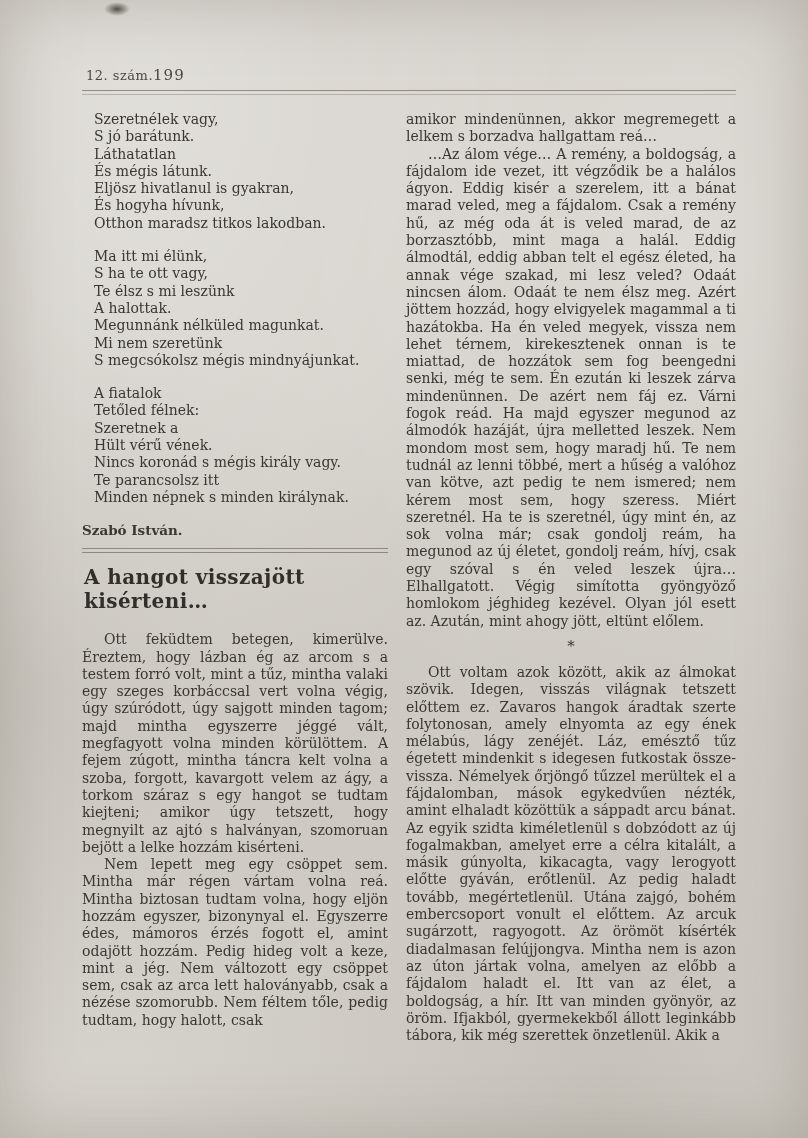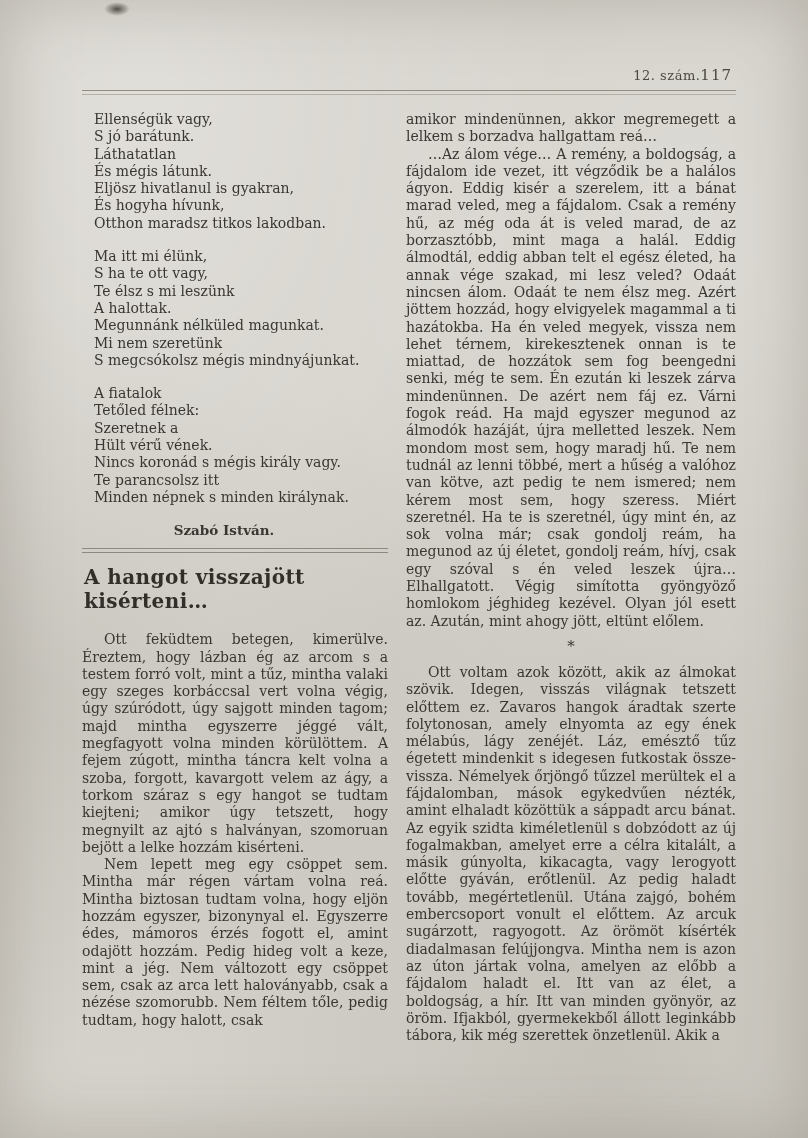--- a/index.html
+++ b/index.html
@@ -34,21 +34,21 @@
     top: 2px;
     width: 26px;
     height: 14px;
     background: radial-gradient(ellipse at center, rgba(40,36,30,0.75), rgba(40,36,30,0) 70%);
     border-radius: 50%;
   }
   
   .header {
     display: flex;
     align-items: baseline;
-    justify-content: flex-end;
+    justify-content: flex-start;
     padding: 0 4px 6px 4px;
     color: #4c483f;
   }
   .issue {
     font-size: 13px;
     letter-spacing: 0.5px;
   }
   .journal-title {
     font-variant: small-caps;
     font-size: 16px;
@@ -76,21 +76,21 @@
   .poem {
     padding-left: 12px;
     font-size: 14px;
     line-height: 17.3px;
   }
   .stanza {
     white-space: pre-line;
     margin: 0 0 16px 0;
   }
   .signature {
-    text-align: center;
+    text-align: left;
     padding-right: 22px;
     font-weight: bold;
     font-size: 13.5px;
     margin-top: 6px;
   }
   .double-rule {
     height: 3px;
     border-top: 1px solid #8e897e;
     border-bottom: 1px solid #8e897e;
     margin: 10px 0 12px 0;
@@ -121,29 +121,29 @@
 </style>
 </head>
 <body>
 
 <div class="page">
 
   <div class="corner-mark"></div>
 
   <div class="header">
     <span class="issue">12. szám.</span>
-    <span class="page-num">117</span>
+    <span class="page-num">199</span>
   </div>
   <div class="header-rule"></div>
 
   <div class="columns">
 
     <div class="col-left">
       <div class="poem">
-          <div class="stanza">Ellenségük vagy,
+          <div class="stanza">Szeretnélek vagy,
 S jó barátunk.
 Láthatatlan
 És mégis látunk.
 Eljösz hivatlanul is gyakran,
 És hogyha hívunk,
 Otthon maradsz titkos lakodban.</div>
           <div class="stanza">Ma itt mi élünk,
 S ha te ott vagy,
 Te élsz s mi leszünk
 A halottak.

